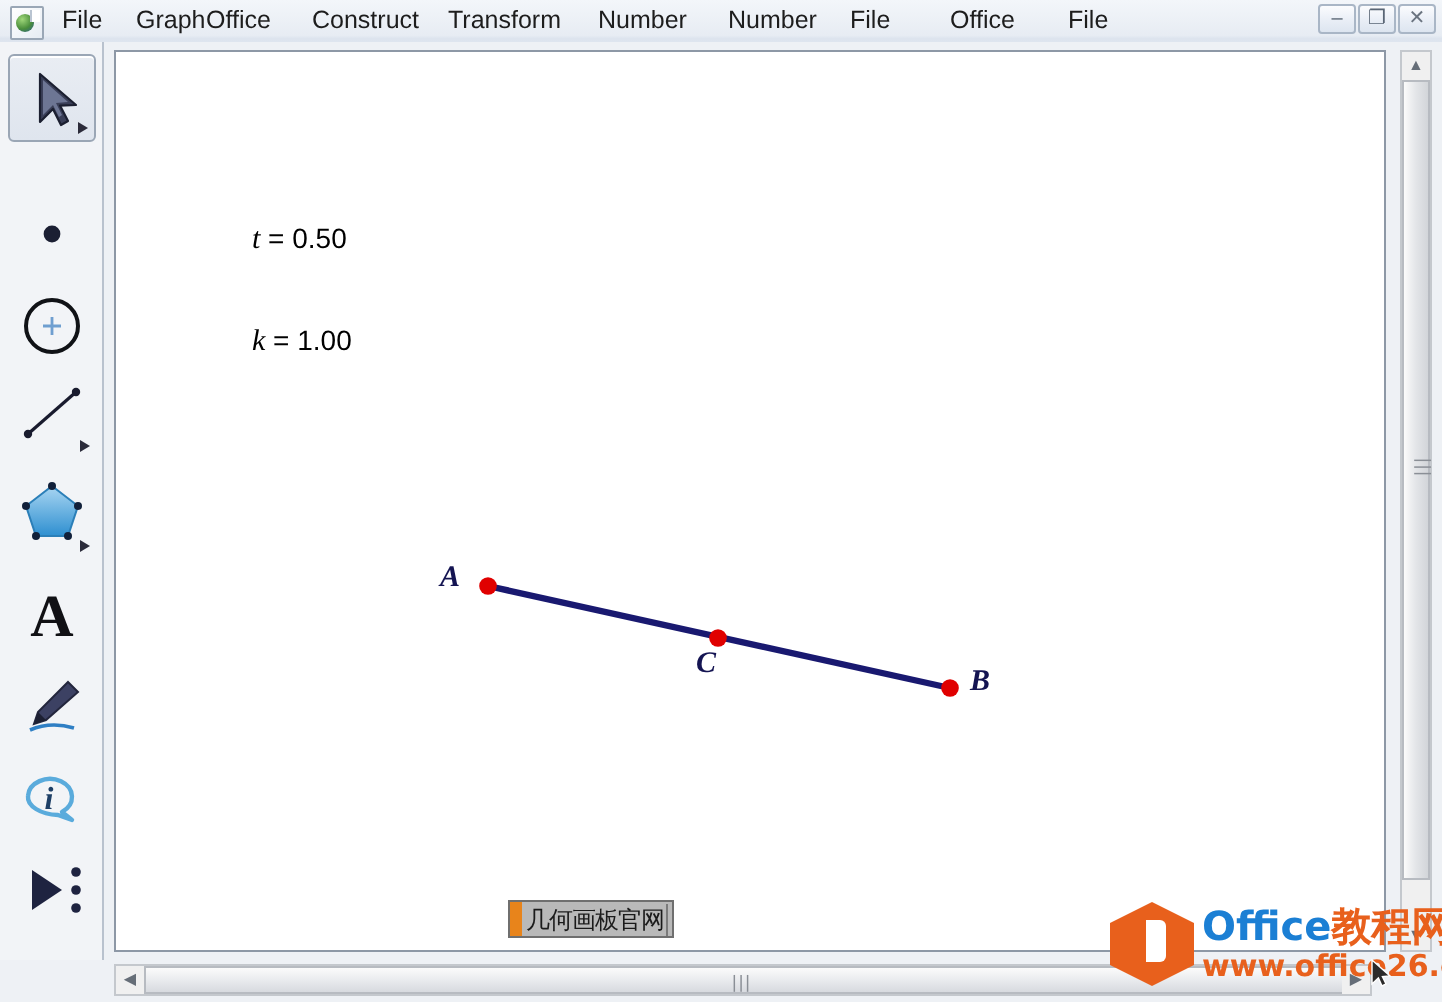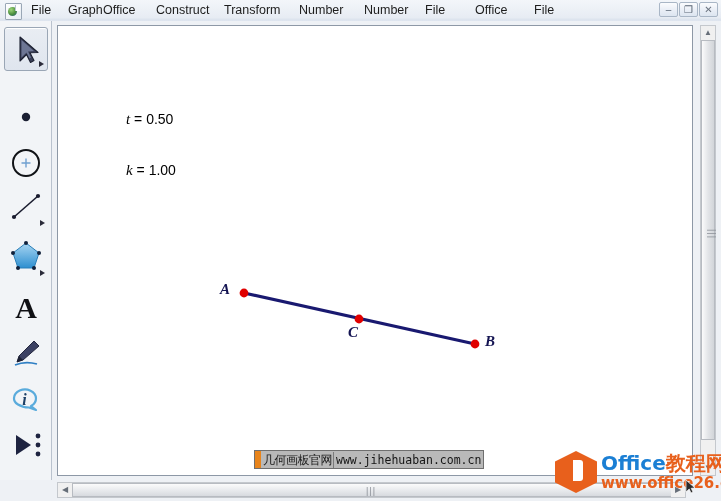--- a/index.html
+++ b/index.html
@@ -406,21 +406,20 @@
         <circle id="pt-b" cx="417" cy="318" r="4.4" fill="#e00000"></circle>
       </svg>
 
       <div class="plabel" style="left: 162px; top: 255px; color: rgb(20, 20, 82);">A</div>
       <div class="plabel" style="left: 290px; top: 298px; color: rgb(20, 20, 82);">C</div>
       <div class="plabel" style="left: 427px; top: 307px; color: rgb(20, 20, 82);">B</div>
 
       <div id="sketch-watermark">
         <div class="bar"></div>
         <div class="cn">几何画板官网</div>
-        <div class="url">www.jihehuaban.com.cn</div>
       </div>
     </div>
 
     <div id="vscroll">
       <div class="sb-arrow" style="left:0;top:0">▲</div>
       <div class="sb-thumb" id="vthumb">
         <div class="grip" style="left:4.5px; top:188px; transform:rotate(90deg)">|||</div>
       </div>
       <div class="sb-arrow" style="left:0;bottom:0">▼</div>
     </div>

